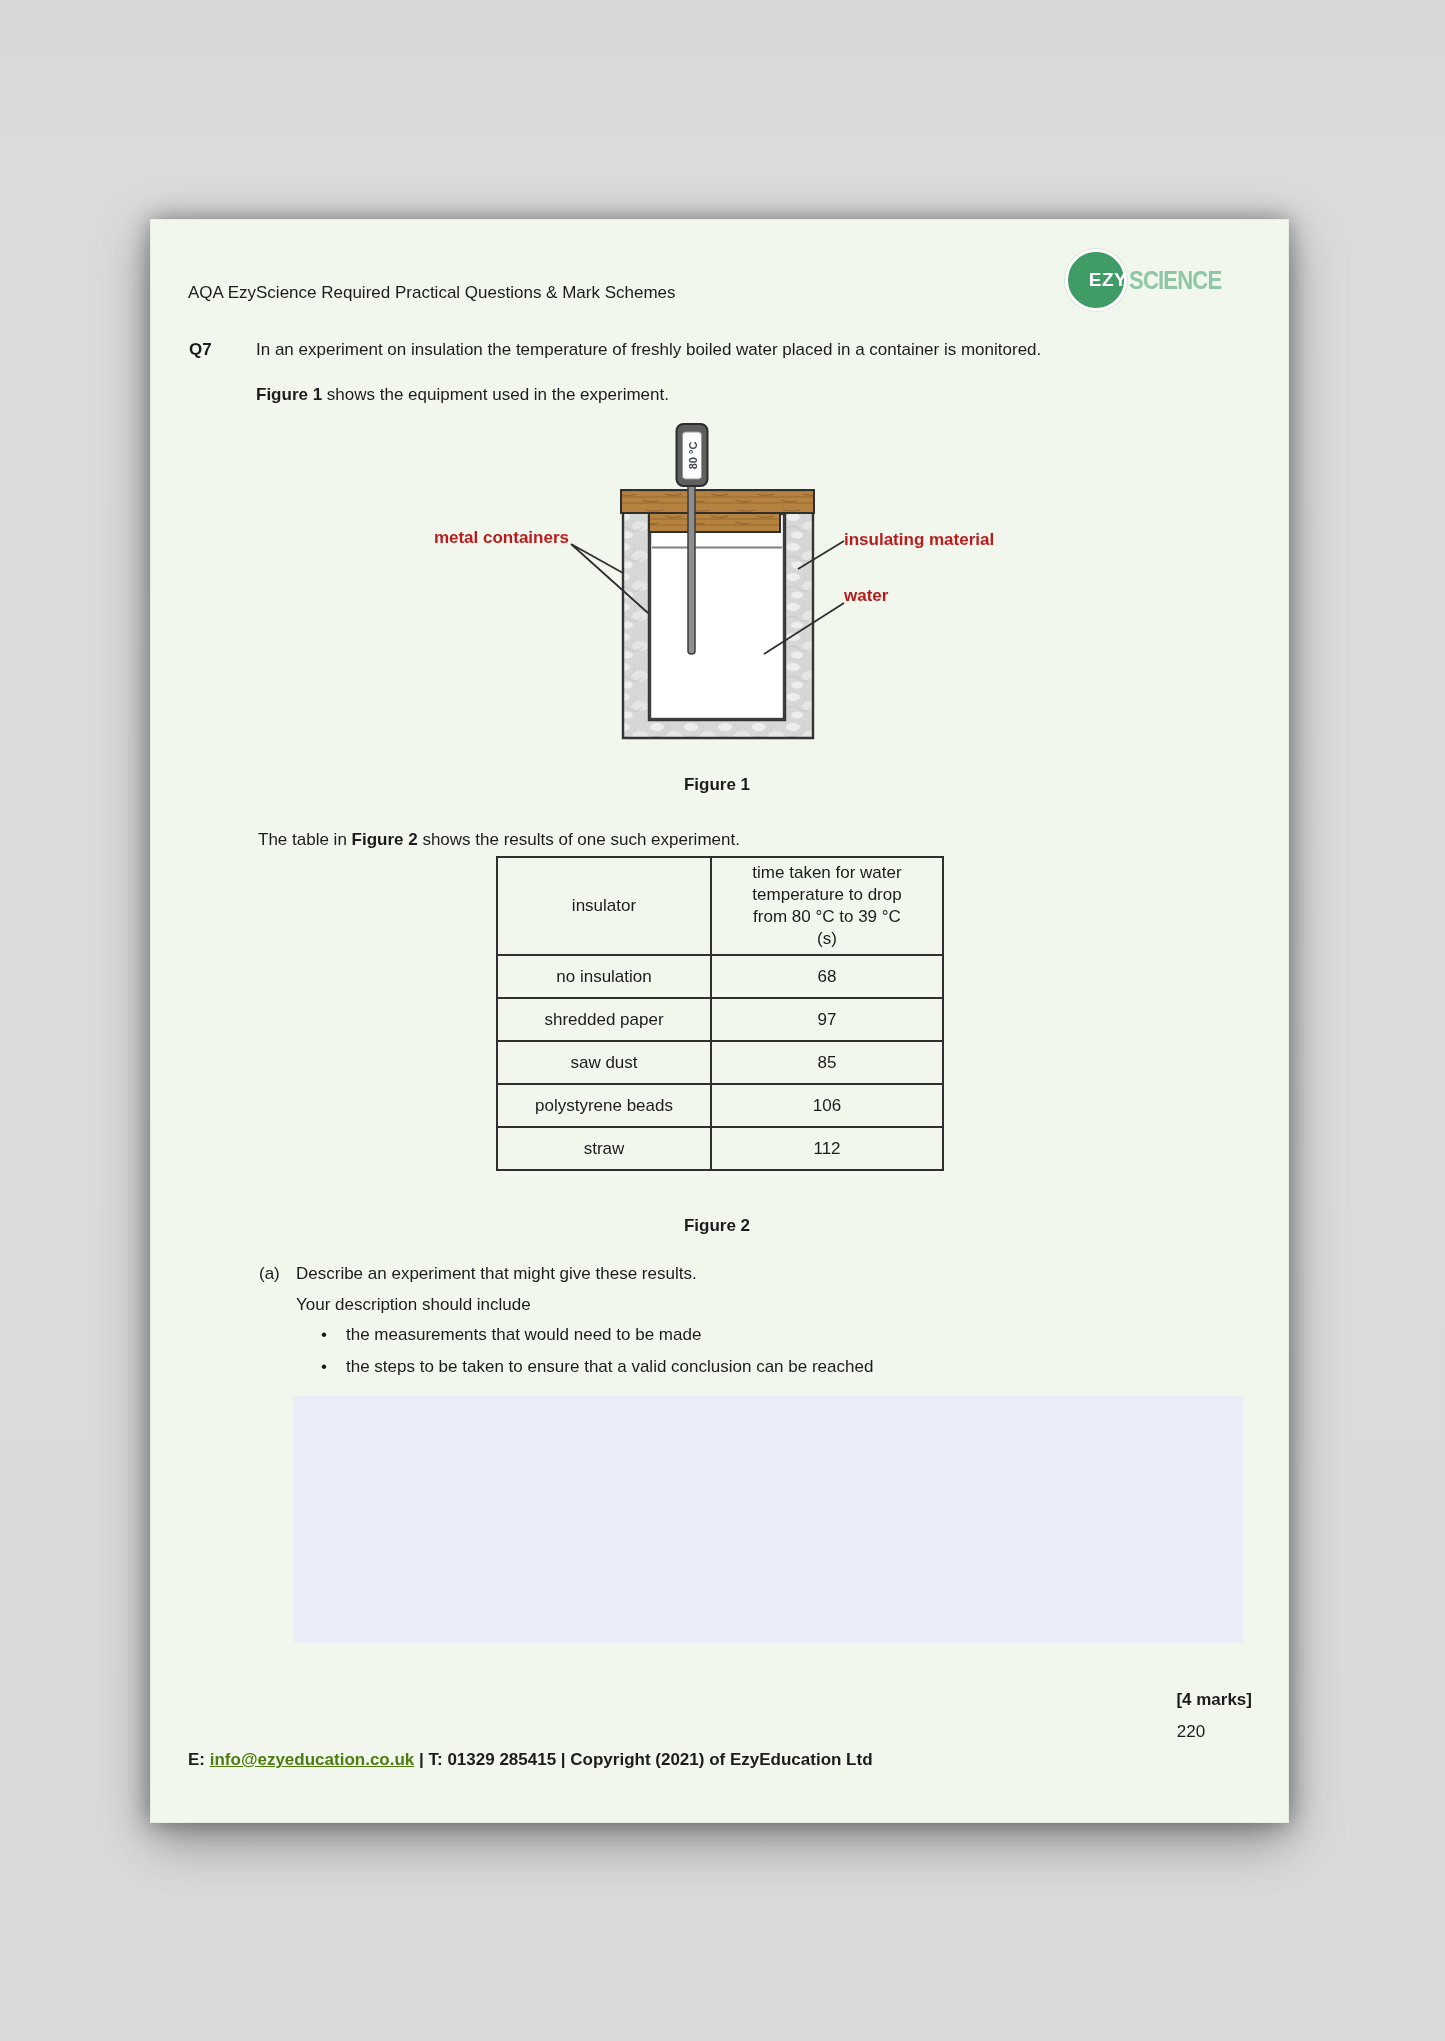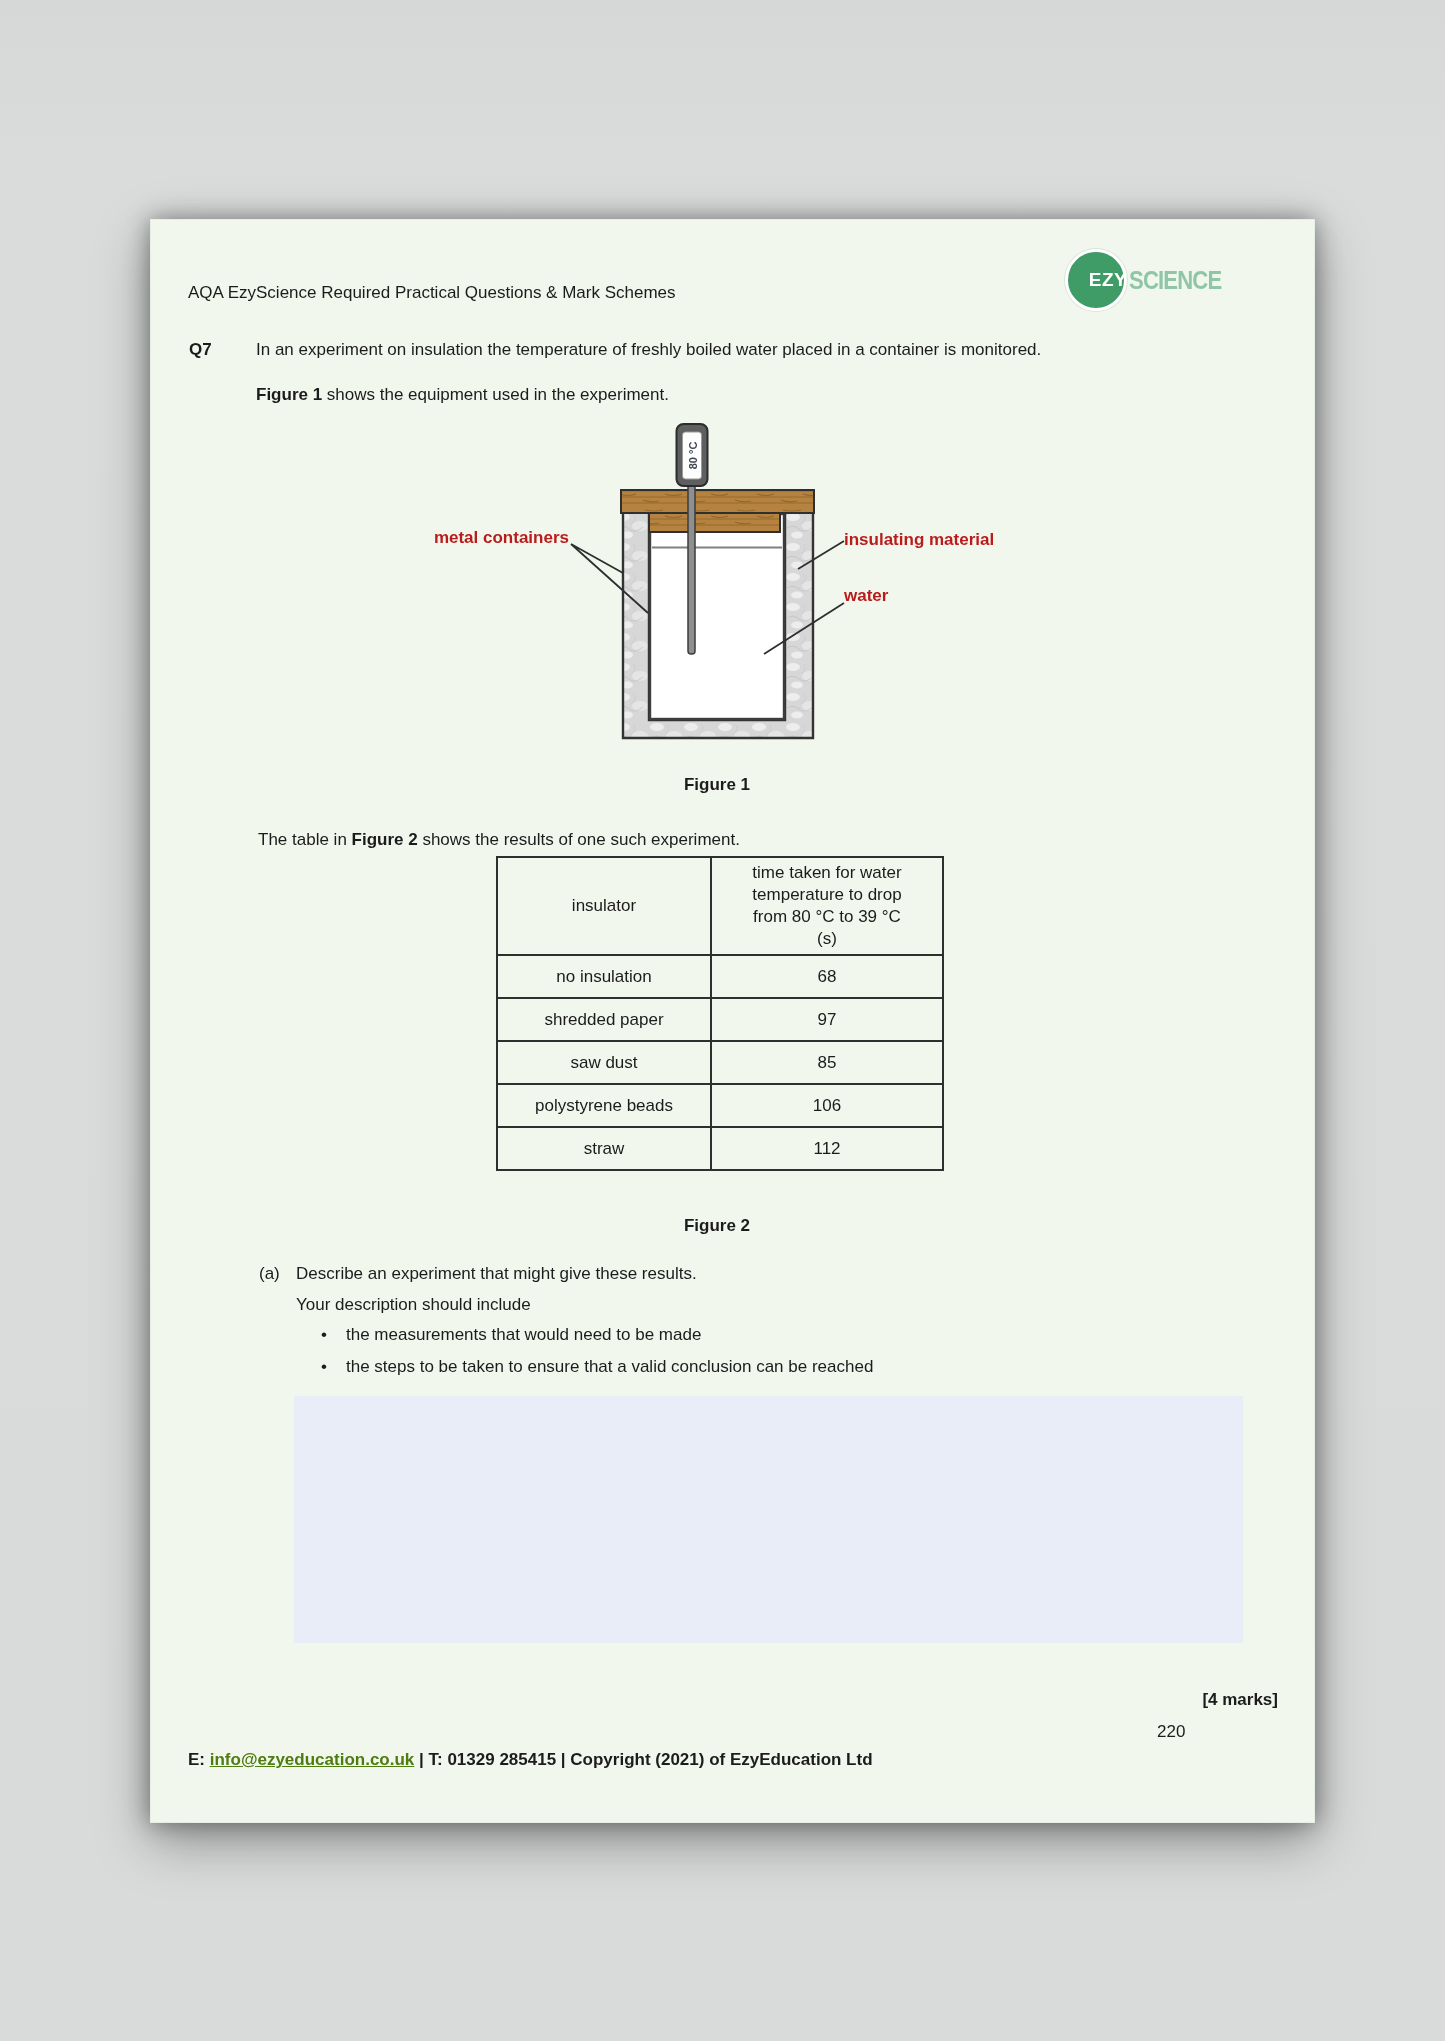--- a/index.html
+++ b/index.html
@@ -9,21 +9,20 @@
     font-family:"Liberation Sans",sans-serif;
     color:#1c1c1c;
     position:relative;
     overflow:hidden;
   }
   .page{
     position:absolute;left:150px;top:219px;width:1137px;height:1602px;
     background:#f2f7ee;
     box-shadow:0 0 22px rgba(0,0,0,.38),0 18px 50px rgba(0,0,0,.35);
     border:1px solid #e7eee5;
-    padding-left:26px;
   }
   .abs{position:absolute;}
   .t{font-size:17px;line-height:22px;}
   .semi{font-weight:600;}
 
   
   .hdr{left:37px;top:62px;width:760px;}
   .logo{left:914px;top:28px;width:200px;height:64px;display:flex;align-items:center;}
   .logo-circle{
     width:56px;height:56px;border-radius:50%;
@@ -70,21 +69,21 @@
   
   .pa-label{left:108px;top:1043px;}
   .pa-text{left:145px;top:1043px;width:800px;}
   .pa-sub{left:145px;top:1074px;width:700px;}
   .bullet{left:170px;width:800px;display:flex;}
   .b1{top:1104px;}
   .b2{top:1136px;}
   .bullet .dot{width:25px;font-size:17px;}
   .answer-box{left:143px;top:1176px;width:949px;height:247px;background:#e9edf7;}
   .marks{right:36px;top:1444px;width:200px;font-weight:bold;text-align:right;margin-top:25px;}
-  .pageno{right:37px;top:1501px;width:120px;text-align:left;}
+  .pageno{right:37px;top:1501px;width:120px;text-align:center;}
   .footer{left:37px;top:1529px;width:1000px;font-weight:bold;}
   .footer a{color:#4d7c0f;text-decoration:underline;}
 </style>
 </head>
 <body>
 
 <div class="page">
 
   <div class="abs t hdr">AQA EzyScience Required Practical Questions &amp; Mark Schemes</div>
 

